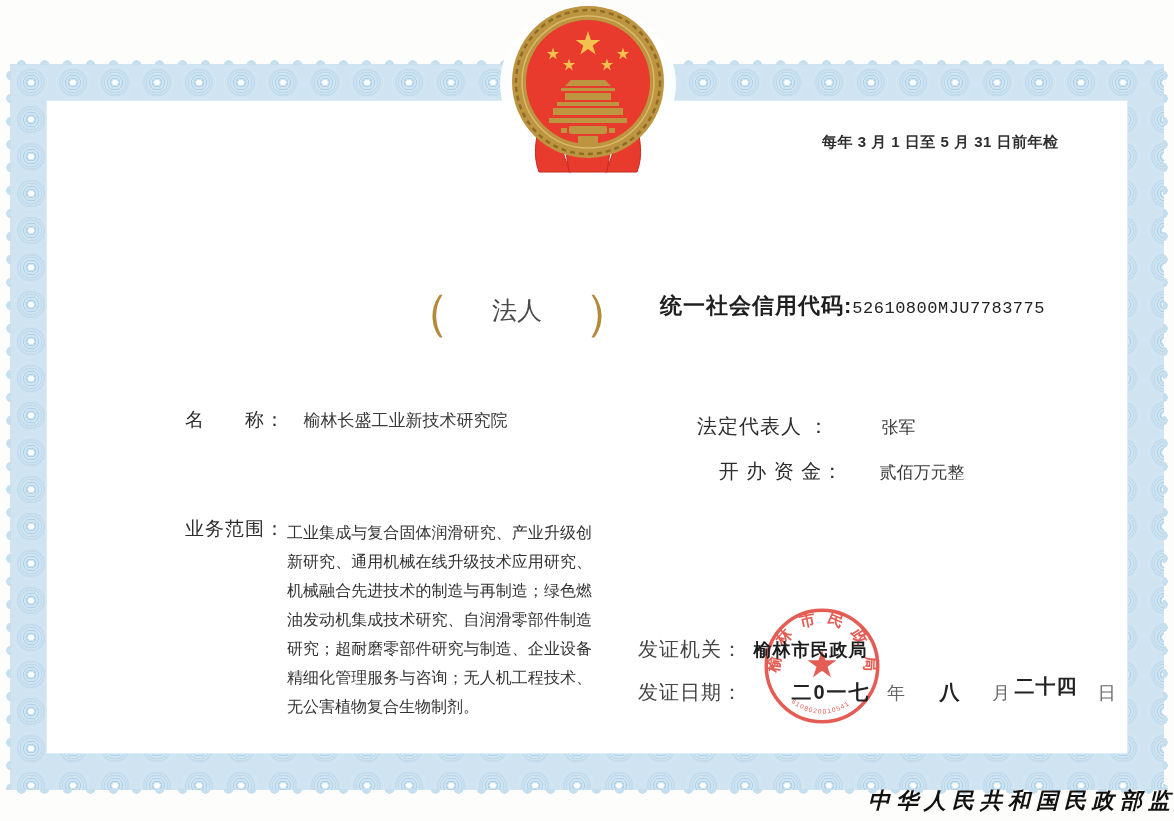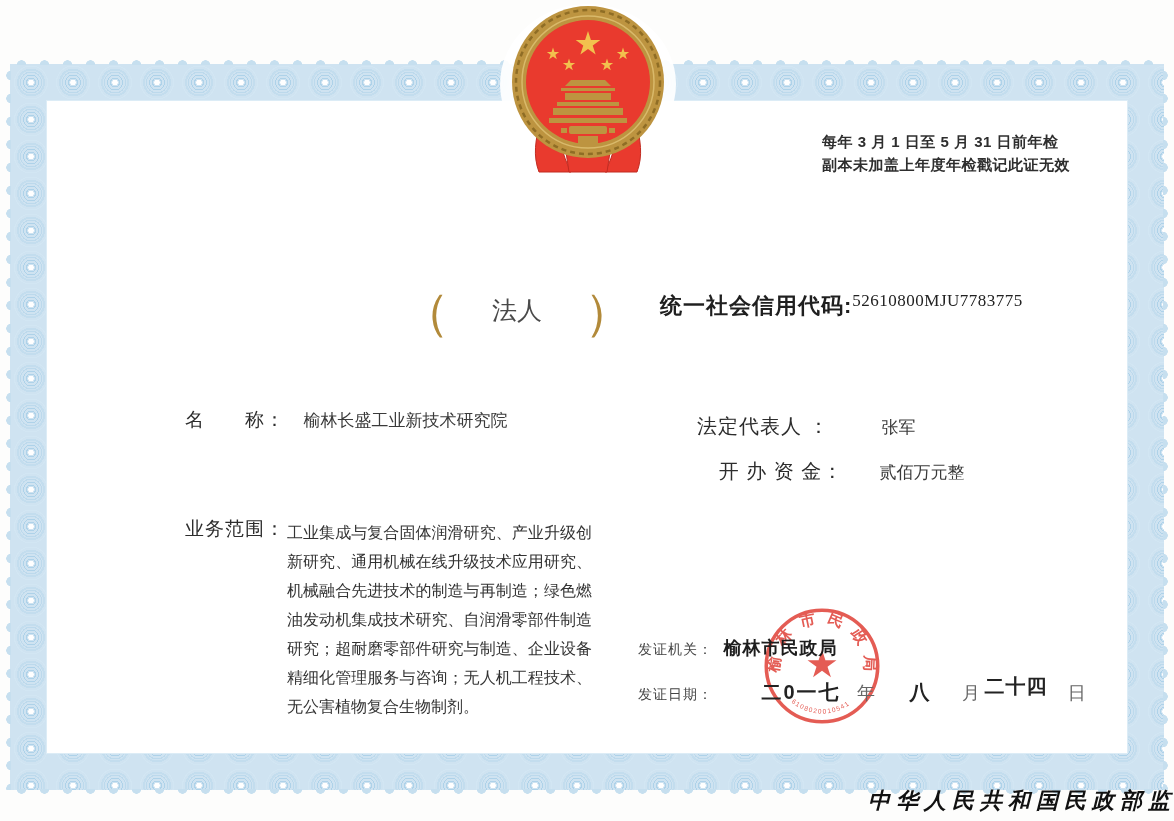--- a/index.html
+++ b/index.html
@@ -49,21 +49,21 @@
     font-size:64px; font-weight:800; letter-spacing:12px; color:#9c7718;
     text-shadow:-1px -1px 0 #ecd globalized;
     text-shadow:-1px -1px 0 #ecd591, 1px 0 0 #c9a84c, 0 1px 0 #c9a84c, 3px 3px 3px rgba(80,60,10,.45);
   }
 
   
   .subtitle{position:absolute; left:400px; top:286px; display:flex; align-items:flex-start; white-space:nowrap;}
   .paren{font-size:50px; line-height:48px; color:#b28a3a; font-weight:400; transform:translateY(2px);}
   .cert-type{font-size:25px; color:#4a4a4a; margin:0 42px; line-height:48px;}
   .code-label{font-size:22px; font-weight:bold; color:#1f1f1f; margin-left:26px; line-height:40px; letter-spacing:1px;}
-  .code-value{font-size:17px; color:#222; font-family:Liberation Serif, serif; line-height:1; transform:translateY(6px); letter-spacing:.5px;}
+  .code-value{font-size:17px; color:#222; font-family:Liberation Mono, monospace; line-height:1; transform:translateY(6px); letter-spacing:.5px;margin-top:8px;}
 
   
   .row{position:absolute; white-space:nowrap;}
   .lbl{font-size:19px; color:#2d2d2d; letter-spacing:1px;}
   .val{font-size:17px; color:#3a3a3a;}
   .f-name{left:185px; top:407px;}  .f-name .val{margin-left:14px;}
   .f-addr{left:185px; top:468px;}  .f-addr .val{margin-left:14px;}
   .f-scope-label{left:185px; top:516px;}
   .f-scope-value{position:absolute; left:287px; top:518px; width:305px; white-space:normal;
                  font-size:16px; line-height:29px; color:#333; text-align:justify;}
@@ -71,21 +71,21 @@
   .f-rep{left:697px; top:413px;}
   .f-cap{left:695px; top:458px;text-align:center;}
   .f-sup{left:688px; top:511px;}
   .f-rep .val,.f-cap .val,.f-sup .val{margin-left:8px;}
 
   
   .seal{position:absolute; left:746px; top:592px; width:152px; height:152px; opacity:.93;}
   .issue-line{position:absolute; white-space:nowrap; z-index:3;}
   .issue-authority{left:638px; top:636px;}
   .issue-date{left:638px; top:679px;}
-  .ilbl{font-size:14px; color:#444; letter-spacing:1px;text-align:right;}
+  .ilbl{font-size:20px; color:#444; letter-spacing:1px;text-align:right;}
   .ival{font-size:18px; color:#1d1d1d; font-weight:bold; margin-left:6px; letter-spacing:1px;}
   .d-year{font-size:20px; font-weight:bold; color:#222; margin-left:44px; letter-spacing:2px;}
   .d-suffix{font-size:18px; color:#666; margin-left:12px;}
   .d-month{font-size:20px; font-weight:bold; color:#222; margin-left:30px;}
   .d-month-sfx{margin-left:28px;}
   .d-day{font-size:20px; font-weight:bold; color:#222; display:inline-block; transform:translateY(-6px); letter-spacing:1px;}
   .d-day-sfx{margin-left:16px;}
 
   
   .footer{
@@ -133,21 +133,20 @@
     <rect x="50" y="116" width="78" height="5" fill="#bd9440"></rect>
 
     <rect x="70" y="124" width="38" height="8" rx="2" fill="#bd9440"></rect>
     <rect x="62" y="126" width="6" height="5" fill="#bd9440"></rect>
     <rect x="110" y="126" width="6" height="5" fill="#bd9440"></rect>
     <rect x="79" y="134" width="20" height="10" fill="#bd9440"></rect>
   </svg>
 
   <div class="note">
     <div>每年 3 月 1 日至 5 月 31 日前年检</div>
-    <div>副本未加盖上年度年检戳记此证无效</div>
   </div>
 
 
   <div class="subtitle">
     <span class="paren">（</span>
     <span class="cert-type">法人</span>
     <span class="paren">）</span>
     <span class="code-label">统一社会信用代码:</span>
     <span class="code-value">52610800MJU7783775</span>
   </div>

